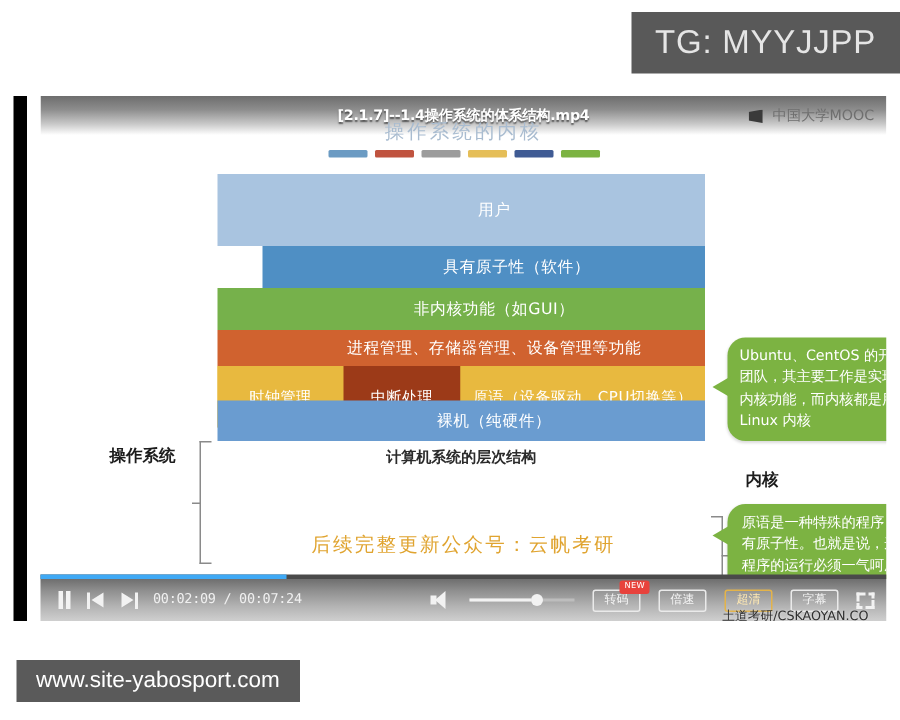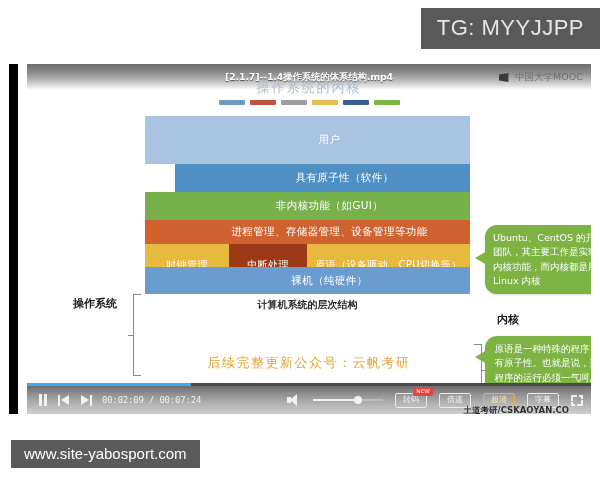--- a/index.html
+++ b/index.html
@@ -264,22 +264,22 @@
   }
   .ic-full::before{ left:0; top:0; border-left:2px solid #f2f2f2; border-top:2px solid #f2f2f2;
     box-shadow: 8px 0 0 -2px transparent; }
   .ic-full::after{ right:0; bottom:0; border-right:2px solid #f2f2f2; border-bottom:2px solid #f2f2f2; }
   .full-tr { position:absolute; right:0; top:0; width:4px; height:4px;
     border-right:2px solid #f2f2f2; border-top:2px solid #f2f2f2; }
   .full-bl { position:absolute; left:0; bottom:0; width:4px; height:4px;
     border-left:2px solid #f2f2f2; border-bottom:2px solid #f2f2f2; }
 
   .wm-player {
-    position:absolute; right:22px; bottom:-3px;
-    color:#2f2f2f; font-size:8.5px; font-weight:bold;
+    position:absolute; right:12px; bottom:-3px;
+    color:#2f2f2f; font-size:8.5px; font-weight:normal;
     font-family:"DejaVu Sans", sans-serif; white-space:nowrap;
     text-shadow: 0 0 2px rgba(255,255,255,.5);
   }
 
   
   .url-bar {
     position:absolute; left:11px; top:440px;
     background:#5a5a5a; color:#ffffff;
     font-size:15px; padding:5px 13px 6px;
     font-family:"Liberation Sans", sans-serif;

